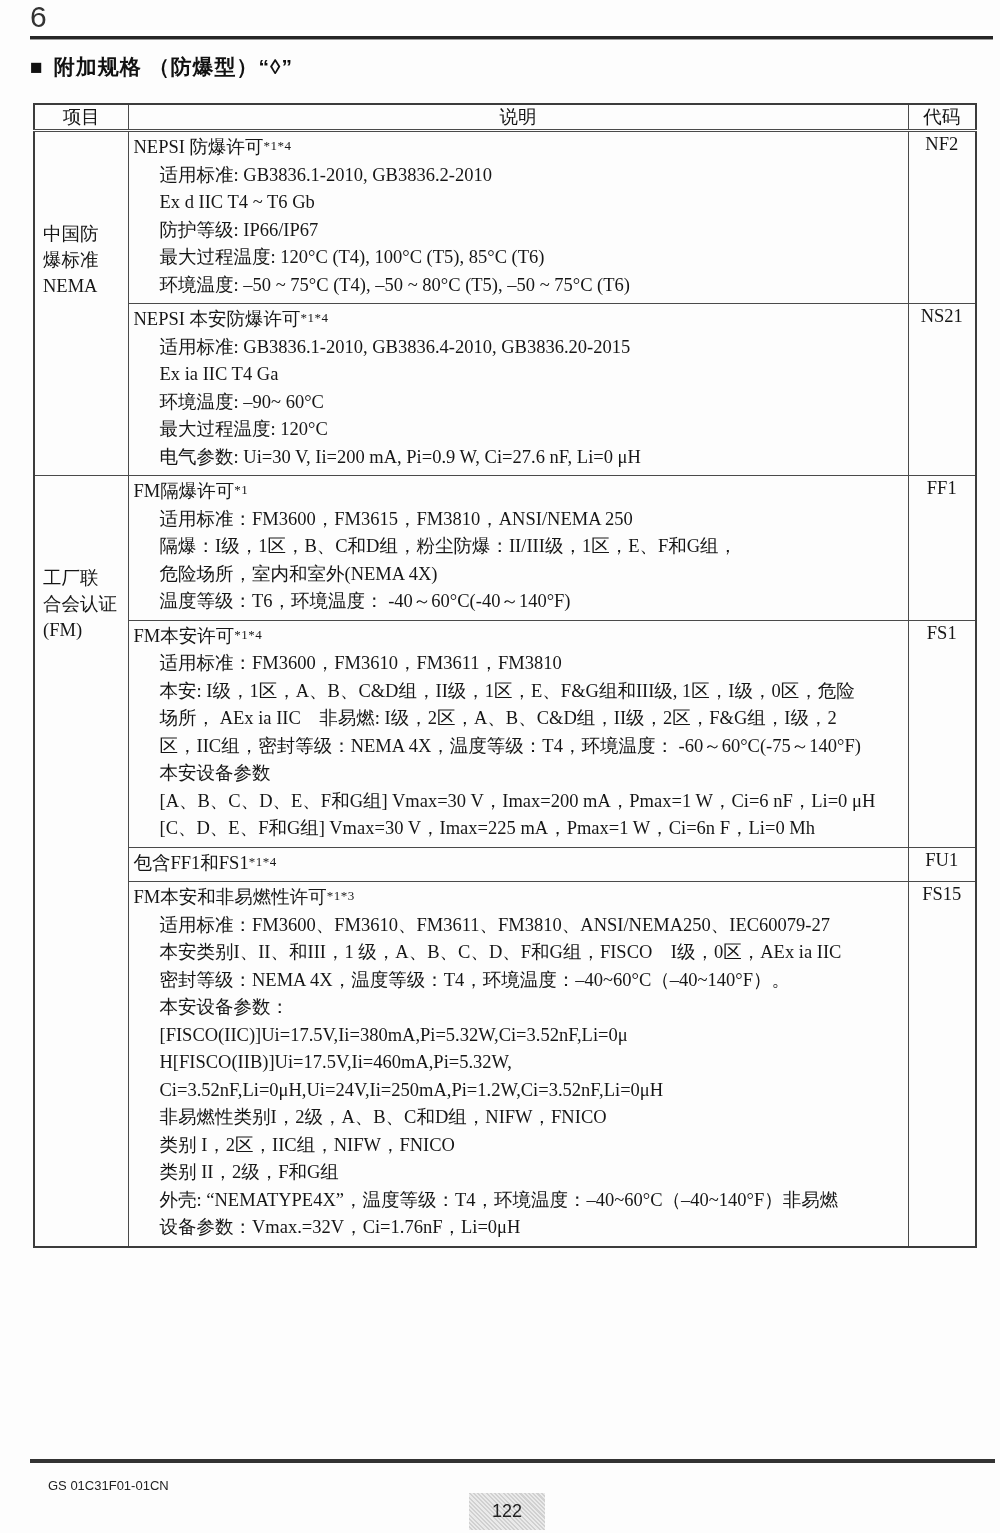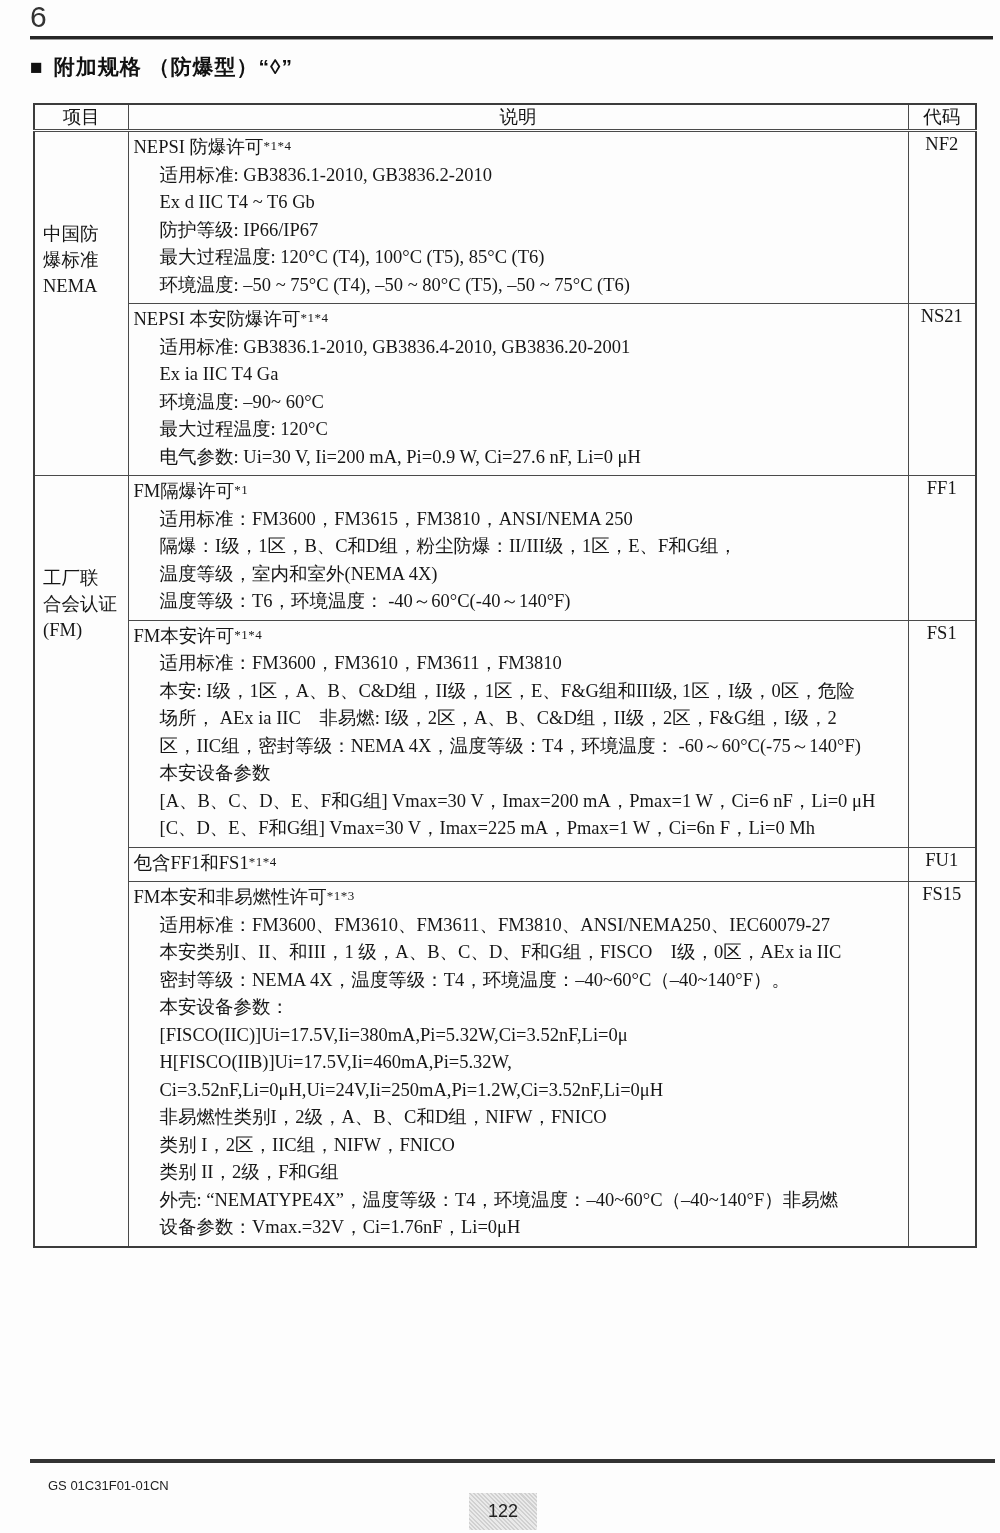--- a/index.html
+++ b/index.html
@@ -105,21 +105,21 @@
     left: 48px;
     top: 1478px;
     font-family: "Liberation Sans", "DejaVu Sans", sans-serif;
     font-size: 13px;
     color: #222;
   }
   .footer-page {
     position: absolute;
     left: 469px;
     top: 1493px;
-    width: 68px;
+    width: 76px;
     height: 37px;
     line-height: 37px;
     text-align: center;
     font-family: "Liberation Sans", "DejaVu Sans", sans-serif;
     font-size: 18px;
     color: #222;
     background:
       repeating-linear-gradient(45deg, rgba(255,255,255,0.45) 0 1.5px, rgba(0,0,0,0.04) 1.5px 3px),
       #d9d9d9;
   }
@@ -164,41 +164,41 @@
             <div class="desc-line indent"><span>Ex d IIC T4 ~ T6 Gb</span></div>
             <div class="desc-line indent"><span>防护等级: IP66/IP67</span></div>
             <div class="desc-line indent"><span>最大过程温度: 120°C (T4), 100°C (T5), 85°C (T6)</span></div>
             <div class="desc-line indent"><span>环境温度: –50 ~ 75°C (T4), –50 ~ 80°C (T5), –50 ~ 75°C (T6)</span></div>
           </td>
           <td class="code-cell"><span>NF2</span></td>
         </tr>
         <tr>
           <td class="desc-cell">
             <div class="desc-line"><span>NEPSI 本安防爆许可</span><span class="sup">*1*4</span></div>
-            <div class="desc-line indent"><span>适用标准: GB3836.1-2010, GB3836.4-2010, GB3836.20-2001</span></div>
+            <div class="desc-line indent"><span>适用标准: GB3836.1-2010, GB3836.4-2010, GB3836.20-2015</span></div>
             <div class="desc-line indent"><span>Ex ia IIC T4 Ga</span></div>
             <div class="desc-line indent"><span>环境温度: –90~ 60°C</span></div>
             <div class="desc-line indent"><span>最大过程温度: 120°C</span></div>
             <div class="desc-line indent"><span>电气参数: Ui=30 V, Ii=200 mA, Pi=0.9 W, Ci=27.6 nF, Li=0 μH</span></div>
           </td>
           <td class="code-cell"><span>NS21</span></td>
         </tr>
         <tr>
           <td class="item-cell" rowspan="4">
             <div class="item-label">
               <div class="item-line">工厂联</div>
               <div class="item-line">合会认证</div>
               <div class="item-line">(FM)</div>
             </div>
           </td>
           <td class="desc-cell">
             <div class="desc-line"><span>FM隔爆许可</span><span class="sup">*1</span></div>
             <div class="desc-line indent"><span>适用标准：FM3600，FM3615，FM3810，ANSI/NEMA 250</span></div>
             <div class="desc-line indent"><span>隔爆：I级，1区，B、C和D组，粉尘防爆：II/III级，1区，E、F和G组，</span></div>
-            <div class="desc-line indent"><span>温度等级，室内和室外(NEMA 4X)</span></div>
+            <div class="desc-line indent"><span>危险场所，室内和室外(NEMA 4X)</span></div>
             <div class="desc-line indent"><span>温度等级：T6，环境温度： -40～60°C(-40～140°F)</span></div>
           </td>
           <td class="code-cell"><span>FF1</span></td>
         </tr>
         <tr>
           <td class="desc-cell">
             <div class="desc-line"><span>FM本安许可</span><span class="sup">*1*4</span></div>
             <div class="desc-line indent"><span>适用标准：FM3600，FM3610，FM3611，FM3810</span></div>
             <div class="desc-line indent"><span>本安: I级，1区，A、B、C&amp;D组，II级，1区，E、F&amp;G组和III级, 1区，I级，0区，危险</span></div>
             <div class="desc-line indent"><span>场所， AEx ia IIC　非易燃: I级，2区，A、B、C&amp;D组，II级，2区，F&amp;G组，I级，2</span></div>

